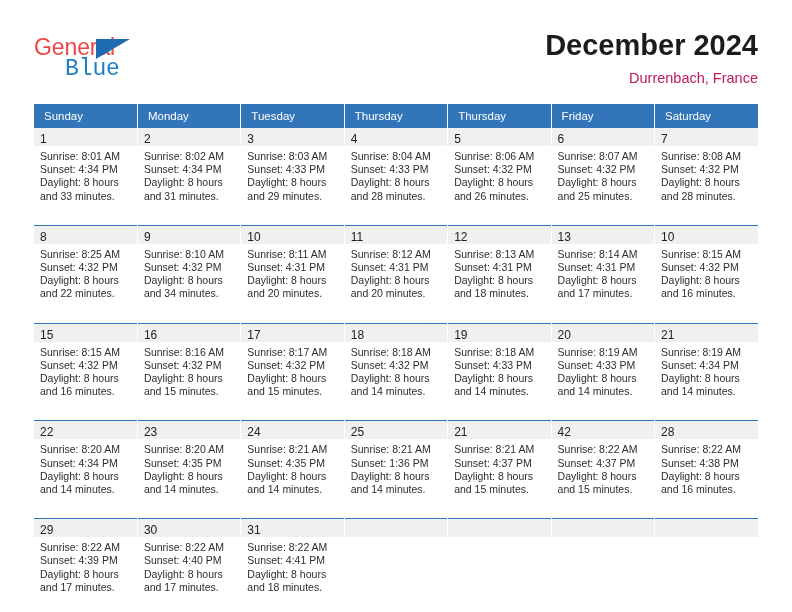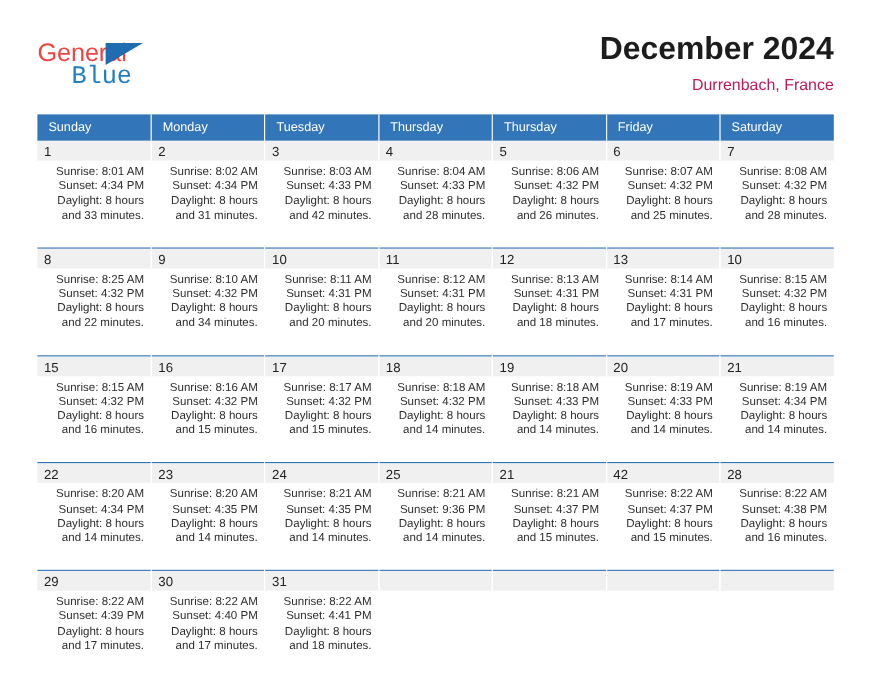--- a/index.html
+++ b/index.html
@@ -134,21 +134,20 @@
   .daynum {
     font-size: 12px;
     color: #222222;
     line-height: 16px;
   }
 
   .cell-body {
     padding: 4px 6px 22px 6px;
     min-height: 68px;
     box-sizing: border-box;
-    text-align: right;
   }
   .cell-line {
     font-size: 10.5px;
     color: #2d2d2d;
     line-height: 13.2px;
     white-space: nowrap;
   }
   .cell-empty .cell-body { min-height: 68px; }
 </style>
 </head>
@@ -202,21 +201,21 @@
               <div class="cell-line">Daylight: 8 hours</div>
               <div class="cell-line">and 31 minutes.</div>
             </div>
           </td>
           <td class="day-cell">
             <div class="daynum-band"><span class="daynum">3</span></div>
             <div class="cell-body">
               <div class="cell-line">Sunrise: 8:03 AM</div>
               <div class="cell-line">Sunset: 4:33 PM</div>
               <div class="cell-line">Daylight: 8 hours</div>
-              <div class="cell-line">and 42 minutes.</div>
+              <div class="cell-line">and 29 minutes.</div>
             </div>
           </td>
           <td class="day-cell">
             <div class="daynum-band"><span class="daynum">4</span></div>
             <div class="cell-body">
               <div class="cell-line">Sunrise: 8:04 AM</div>
               <div class="cell-line">Sunset: 4:33 PM</div>
               <div class="cell-line">Daylight: 8 hours</div>
               <div class="cell-line">and 28 minutes.</div>
             </div>
@@ -404,21 +403,21 @@
               <div class="cell-line">Sunrise: 8:21 AM</div>
               <div class="cell-line">Sunset: 4:35 PM</div>
               <div class="cell-line">Daylight: 8 hours</div>
               <div class="cell-line">and 14 minutes.</div>
             </div>
           </td>
           <td class="day-cell">
             <div class="daynum-band"><span class="daynum">25</span></div>
             <div class="cell-body">
               <div class="cell-line">Sunrise: 8:21 AM</div>
-              <div class="cell-line">Sunset: 9:36 PM</div>
+              <div class="cell-line">Sunset: 1:36 PM</div>
               <div class="cell-line">Daylight: 8 hours</div>
               <div class="cell-line">and 14 minutes.</div>
             </div>
           </td>
           <td class="day-cell">
             <div class="daynum-band"><span class="daynum">21</span></div>
             <div class="cell-body">
               <div class="cell-line">Sunrise: 8:21 AM</div>
               <div class="cell-line">Sunset: 4:37 PM</div>
               <div class="cell-line">Daylight: 8 hours</div>

